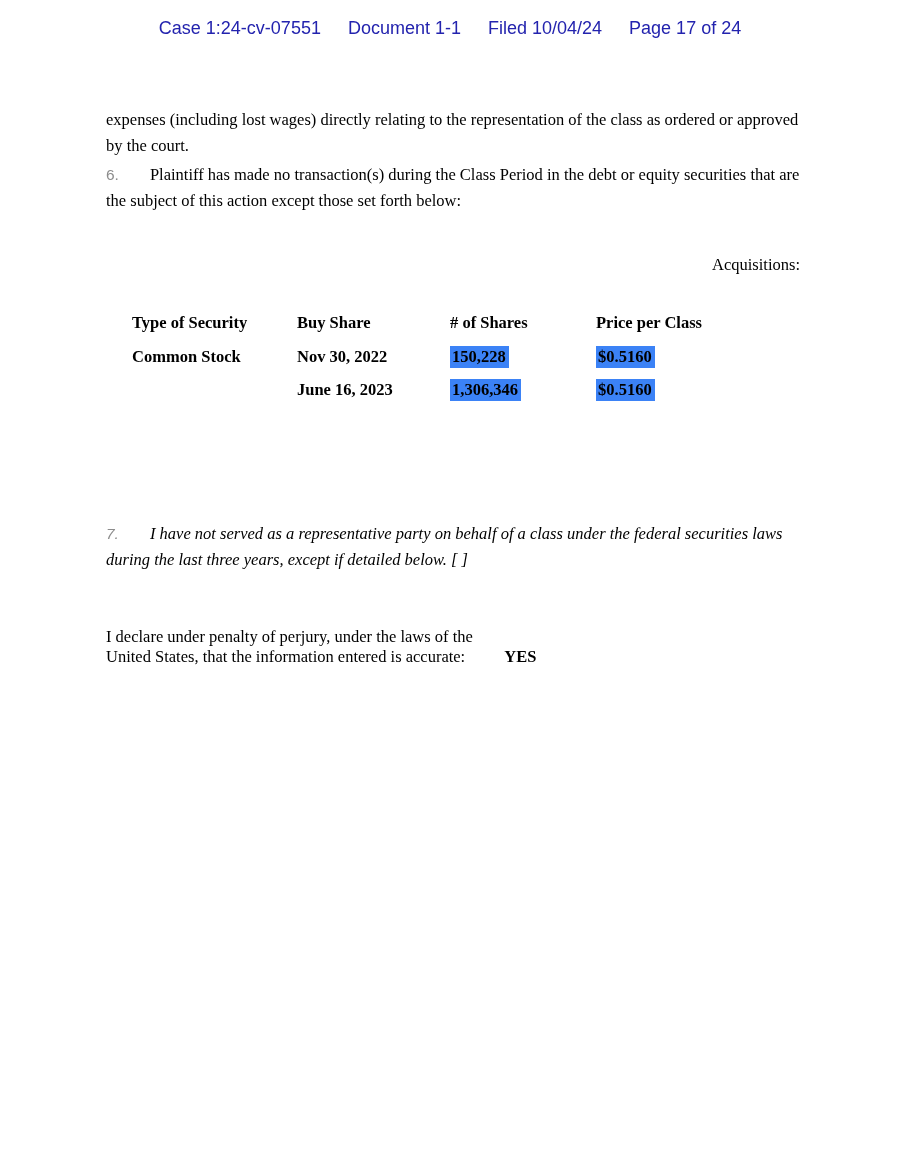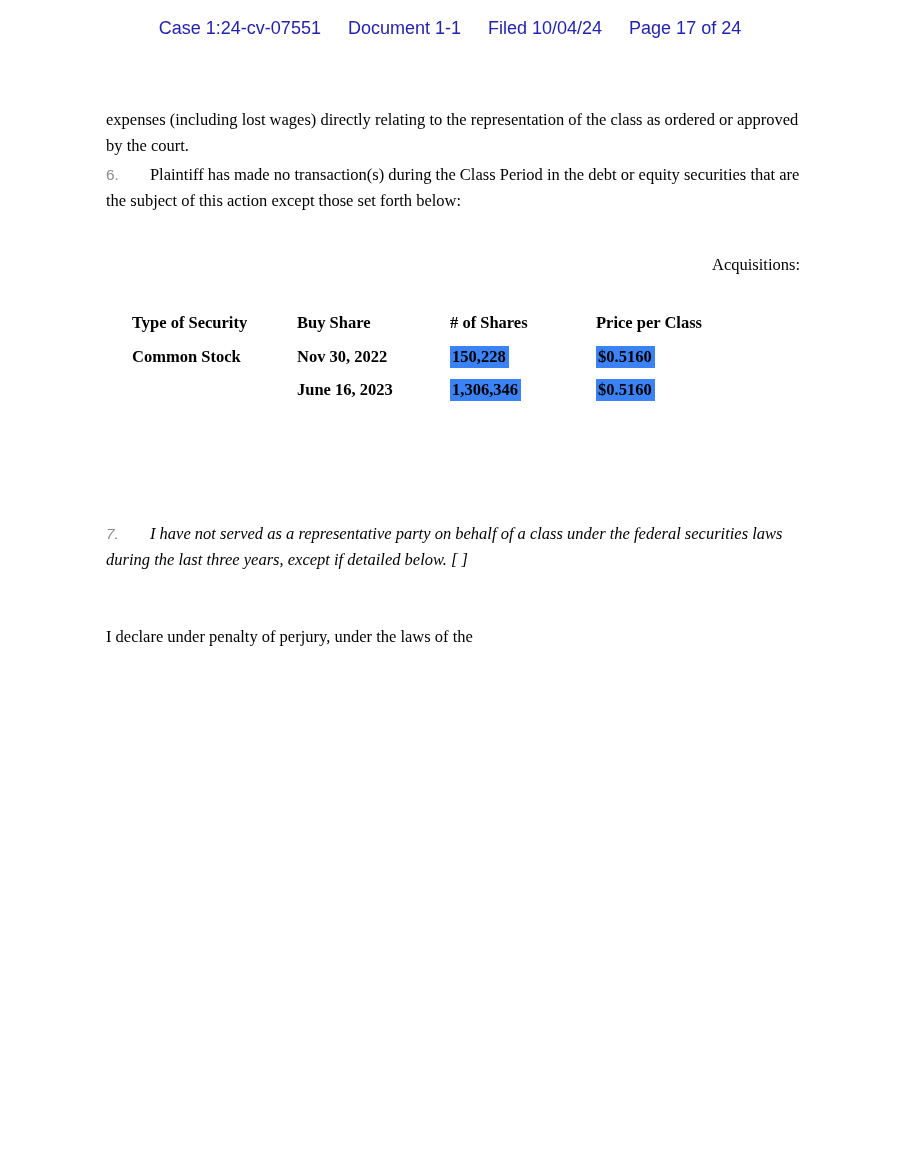--- a/index.html
+++ b/index.html
@@ -120,14 +120,17 @@
     </div>
   </div>
 
   <div class="body-text" style="top: 521px; font-style: italic;">
     <span class="item-number">7.</span><span class="tab-gap"></span><span>I have not served as a representative party on behalf of a class under the federal securities laws during the last three years, except if detailed below. [ ]</span>
   </div>
 
   <div class="body-text" style="top: 616px; margin-top: 8px;">
     <span>I declare under penalty of perjury, under the laws of the</span>
   </div>
+  <div class="body-text" style="top: 644px;">
+    <span>United States, that the information entered is accurate:</span><span class="decl-gap"></span><span class="bold">YES</span>
+  </div>
 
 </div>
 
 </body></html>

